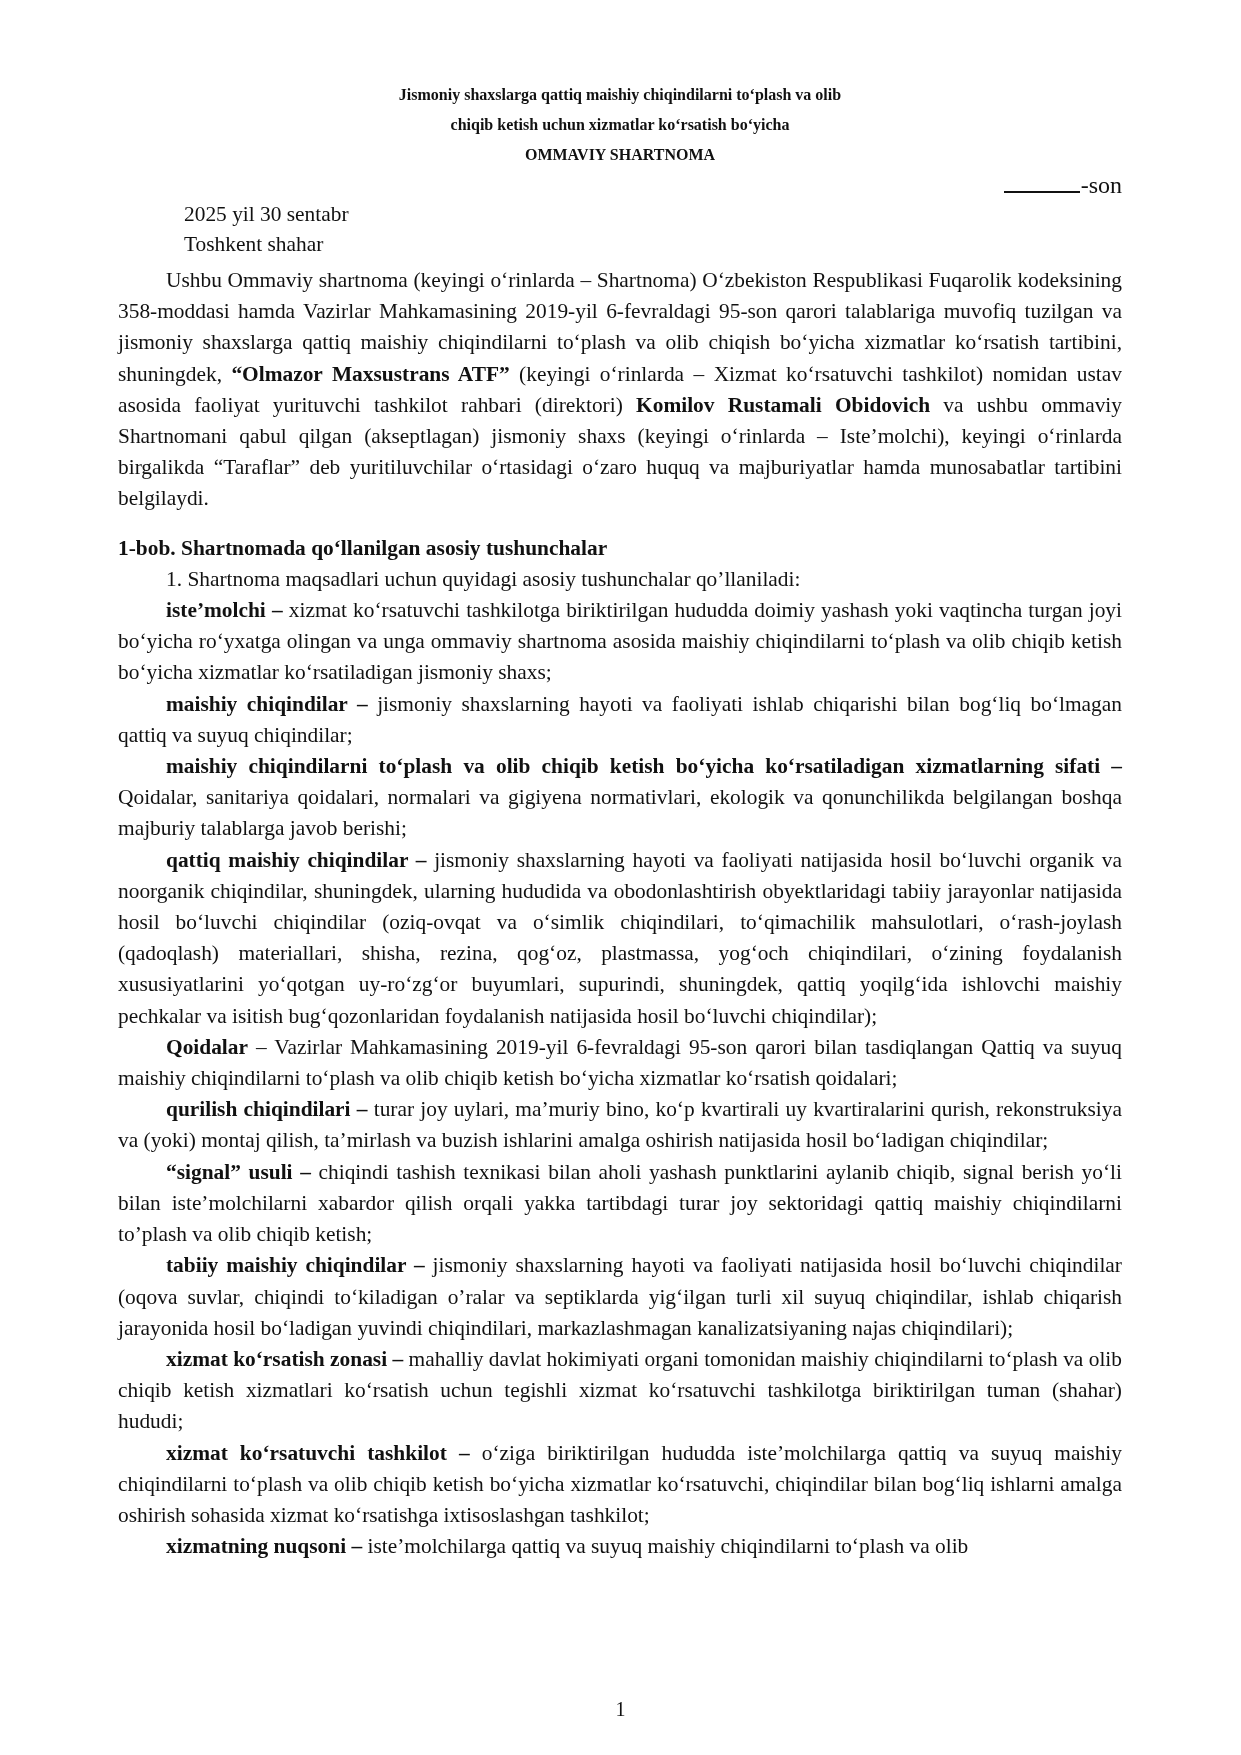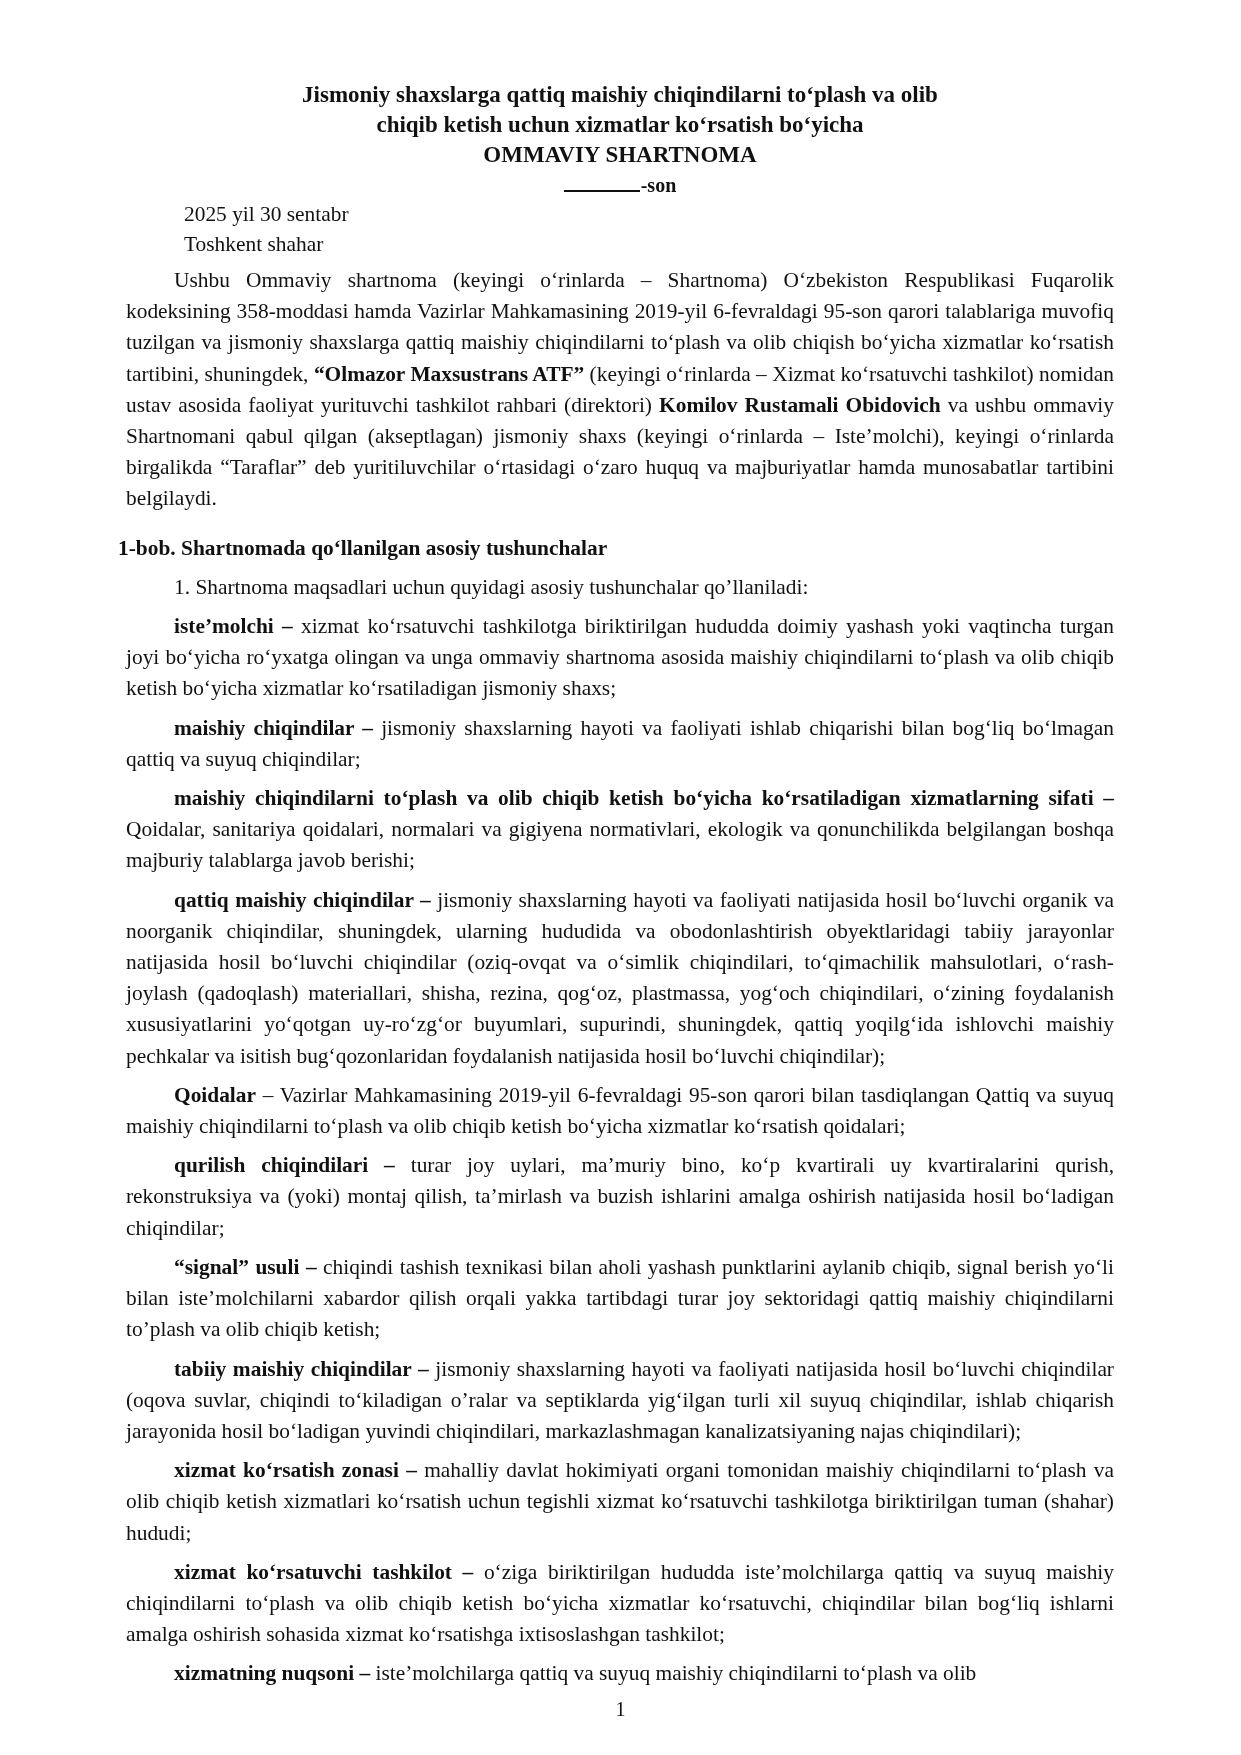--- a/index.html
+++ b/index.html
@@ -2,26 +2,26 @@
 <html><head>
 <meta charset="utf-8">
 <style>
   html, body { margin: 0; padding: 0; background: #ffffff; }
   body { width: 1241px; height: 1755px; position: relative; overflow: hidden; }
   .page {
     position: absolute; left: 118px; top: 80px; width: 1004px;
     font-family: "Liberation Serif", serif; color: #111111;
     font-size: 21.4px; line-height: 31.2px;
   }
-  .title { text-align: center; font-weight: bold; font-size: 23px; line-height: 30px; }
+  .title { text-align: center; font-weight: bold; font-size: 16px; line-height: 30px; }
   .title-block { margin-bottom: 0; }
-  .son { text-align: center; font-weight: bold; font-size: 20px; line-height: 30px; }
+  .son { text-align: right; font-weight: normal; font-size: 24px; line-height: 30px; }
   .son .blank { display: inline-block; width: 76px; border-bottom: 2px solid #111; height: 18px; vertical-align: baseline; margin-right: 1px; }
   .dateline { display: flex; justify-content: space-between; padding: 0 18px 0 66px; margin-top: -1px; line-height: 30px; flex-direction: column; }
-  .p { text-align: justify; text-indent: 48px; margin: 8px; }
+  .p { text-align: justify; text-indent: 48px; margin: 0; }
   .p.first { margin-top: 6px; }
   .chapter { text-align: left; font-weight: bold; margin-top: 18px; }
   b { font-weight: bold; }
   .pagenum { position: absolute; left: 0; width: 1241px; top: 1698px; text-align: center;
     font-family: "Liberation Serif", serif; font-size: 20px; color: #111; }
 </style>
 </head>
 <body>
 
 <div class="page">

